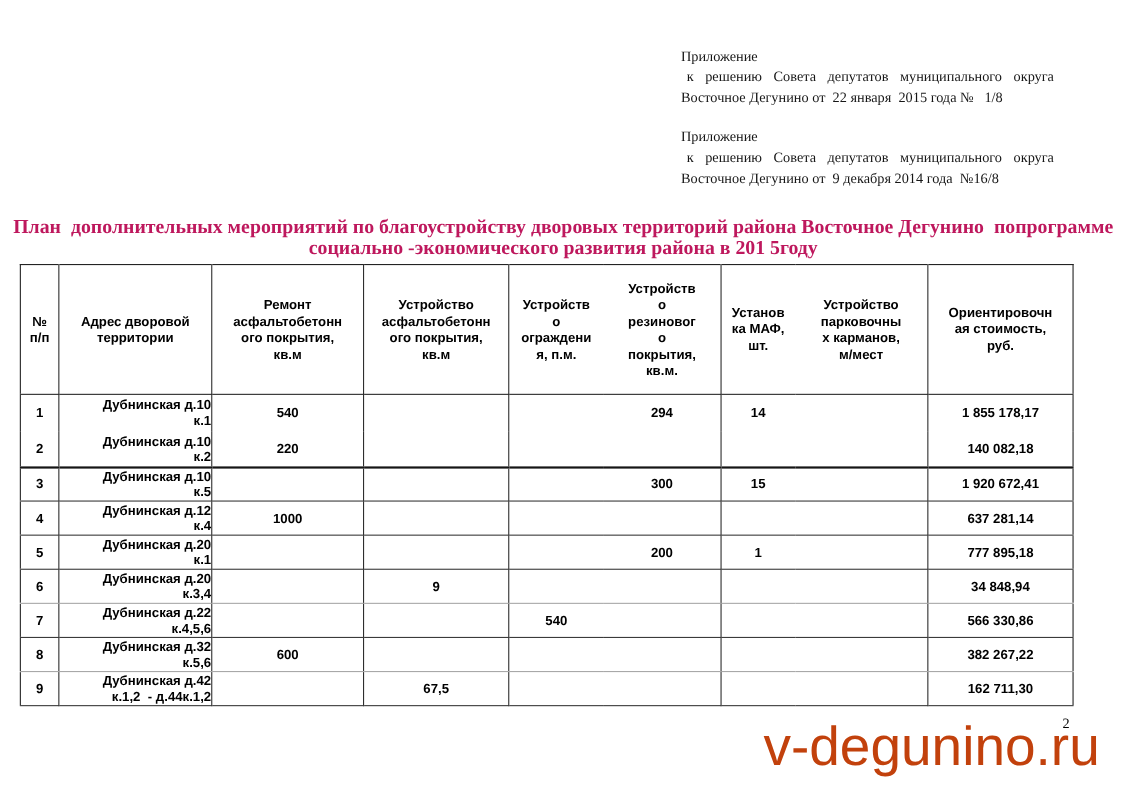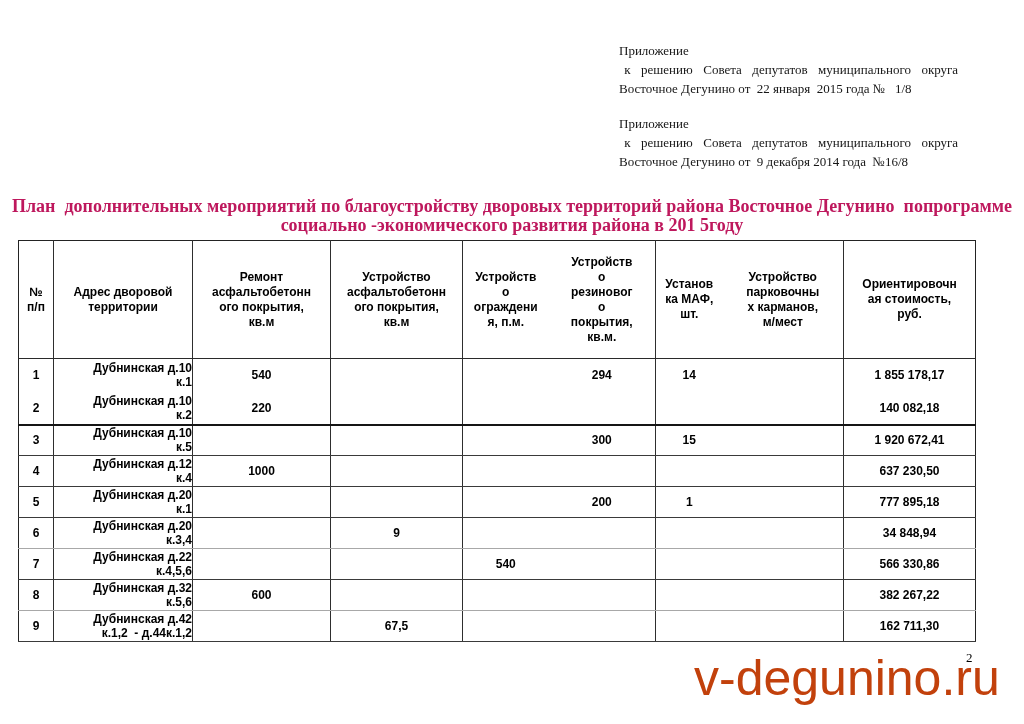--- a/index.html
+++ b/index.html
@@ -159,21 +159,21 @@
         <tr>
           <td>4</td>
           <td class="col-address">Дубнинская д.12
 к.4</td>
           <td>1000</td>
           <td></td>
           <td></td>
           <td></td>
           <td></td>
           <td></td>
-          <td>637 230,50</td>
+          <td>637 281,14</td>
         </tr>
         <tr>
           <td>5</td>
           <td class="col-address">Дубнинская д.20
 к.1</td>
           <td></td>
           <td></td>
           <td></td>
           <td>200</td>
           <td>1</td>

